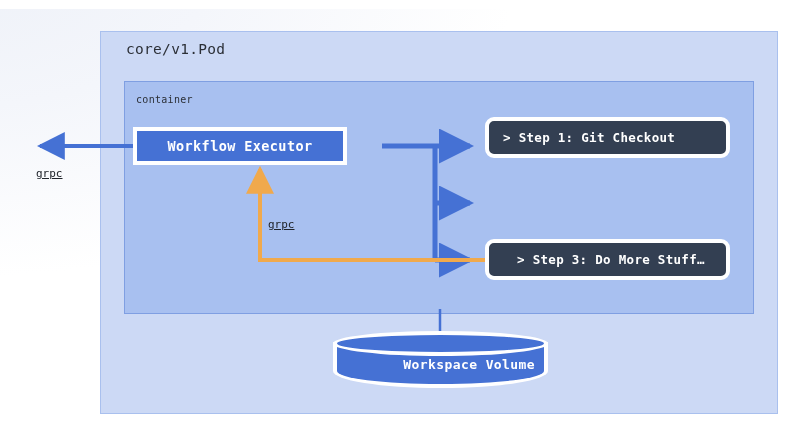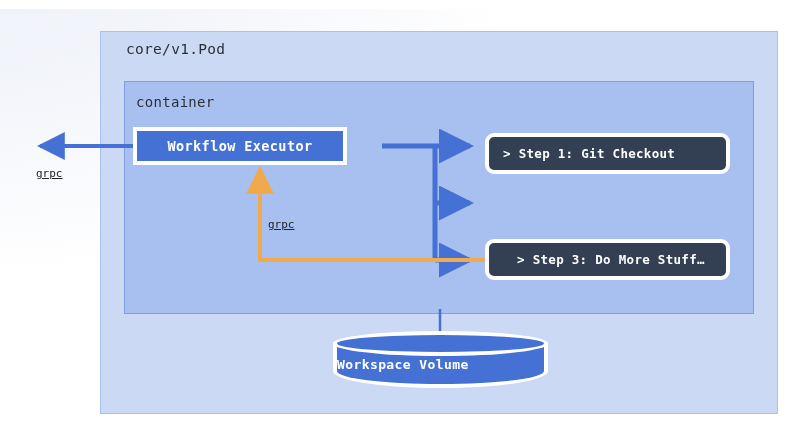--- a/index.html
+++ b/index.html
@@ -49,21 +49,21 @@
     width: 630px;
     height: 233px;
     background: #a8c0f0;
     border: 1.5px solid #7f9fe2;
     box-sizing: border-box;
   }
   .container-label {
     position: absolute;
     left: 136px;
     top: 85px;
-    font-size: 14px;
+    font-size: 10px;
     color: #2b2f36;
     letter-spacing: 0.3px;
     white-space: nowrap;
   }
   
   .executor {
     position: absolute;
     left: 133px;
     top: 118px;
     width: 214px;
@@ -92,21 +92,21 @@
     box-sizing: border-box;
     display: flex;
     align-items: center;
     color: #ffffff;
     font-size: 12.5px;
     font-weight: bold;
     letter-spacing: 0.3px;
     padding-left: 14px;
     white-space: nowrap;
   }
-  .step-1 { top: 124px; }
+  .step-1 { top: 108px; }
   .step-2 { top: 173px; }
   .step-3 { top: 230px; padding-left: 28px; }
 
   
   .cylinder {
     position: absolute;
     left: 333px;
     top: 322px;
     width: 215px;
     height: 62px;
@@ -130,24 +130,24 @@
     top: 0;
     width: 215px;
     height: 25px;
     background: #4571d4;
     border: 4px solid #ffffff;
     border-radius: 50%;
     box-sizing: border-box;
   }
   .cyl-label {
     position: absolute;
-    left: 4px;
+    left: 11px;
     top: 26px;
     width: 191px;
-    text-align: left;
+    text-align: right;
     color: #ffffff;
     font-size: 13px;
     font-weight: bold;
     letter-spacing: 0.4px;
     white-space: nowrap;
   }
   
   #edges {
     position: absolute;
     left: 0;

